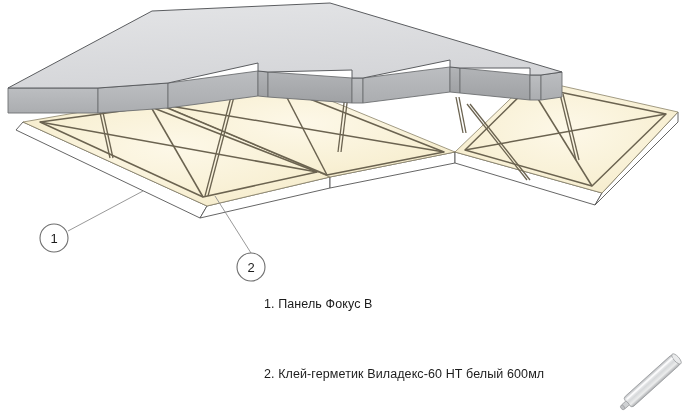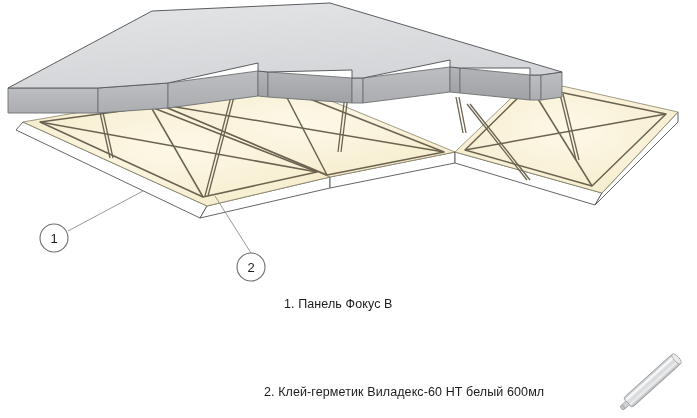--- a/index.html
+++ b/index.html
@@ -22,22 +22,22 @@
     height: 418px;
   }
   .legend-text {
     position: absolute;
     font-family: "Liberation Sans", sans-serif;
     font-size: 12.5px;
     color: #1c1c1c;
     letter-spacing: 0.1px;
     white-space: nowrap;
   }
-  #legend-item-1 { left: 264px; top: 297px; margin-left: 20px; }
-  #legend-item-2 { left: 264px; top: 385px; }
+  #legend-item-1 { left: 264px; top: 297px; }
+  #legend-item-2 { left: 264px; top: 367px; }
   .marker-number {
     font-family: "Liberation Sans", sans-serif;
     font-size: 13px;
     fill: #1c1c1c;
   }
 </style>
 </head>
 <body>
 
 <div id="diagram-root">

